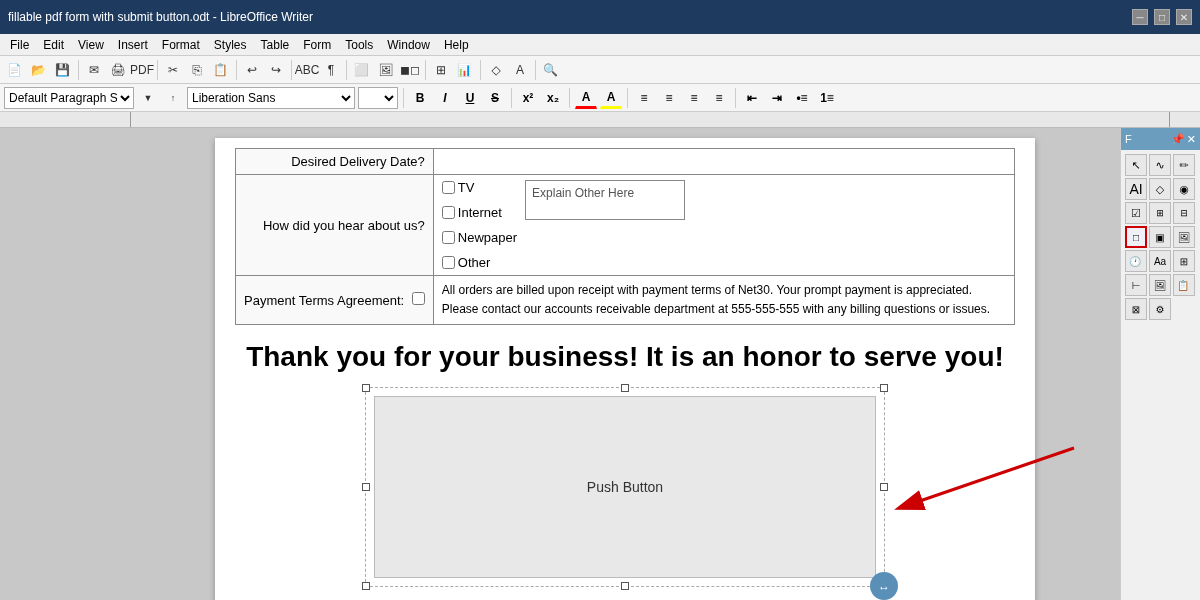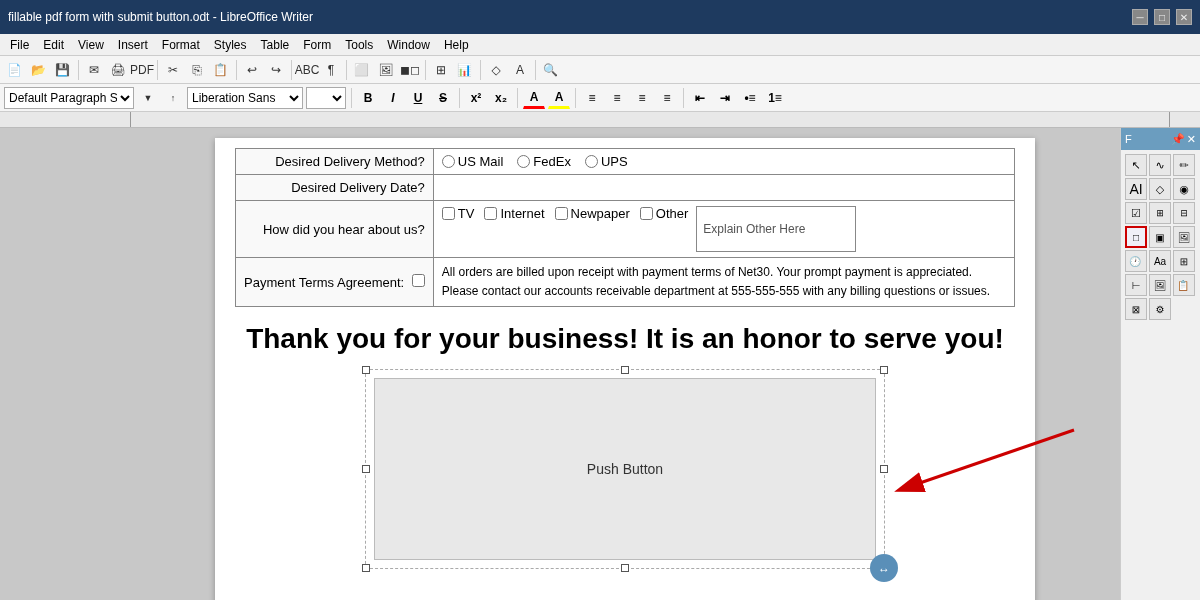--- a/index.html
+++ b/index.html
@@ -87,21 +87,21 @@
       flex-shrink: 0;
       height: 28px;
     }
     .fmt-select {
       height: 22px;
       font-size: 12px;
       border: 1px solid #aaa;
       background: white;
     }
     .fmt-select-style { width: 130px; }
-    .fmt-select-font { width: 116px; }
+    .fmt-select-font { width: 168px; }
     .fmt-select-size { width: 40px; }
     .fmt-btn {
       width: 22px; height: 22px;
       border: 1px solid transparent;
       background: #f5f5f5;
       font-size: 12px;
       font-weight: bold;
       cursor: pointer;
       display: flex; align-items: center; justify-content: center;
     }
@@ -185,29 +185,30 @@
       display: flex;
       gap: 14px;
       align-items: center;
     }
     .radio-item {
       display: flex; align-items: center; gap: 3px;
     }
     .checkbox-group {
       display: flex;
       gap: 10px;
-      align-items: flex-end;
+      align-items: flex-start;
+      flex-direction: column;
     }
     .checkbox-item {
       display: flex; align-items: center; gap: 3px;
     }
 
     .explain-box {
       border: 1px solid #888;
-      padding: 15px 6px;
+      padding: 5px 6px;
       min-width: 160px;
       min-height: 40px;
       font-size: 12px;
       color: #555;
       background: white;
       display: inline-block;
       vertical-align: middle;
     }
 
     .payment-text {
@@ -436,39 +437,20 @@
 <div class="main-area">
 
   <div class="left-margin"></div>
 
   <div class="doc-area">
     <div class="doc-page">
 
       <table class="form-table">
 
         <tbody>
-            <tr>
-          <td class="label-cell">Desired Delivery Method?</td>
-          <td class="value-cell">
-            <div class="radio-group">
-              <label class="radio-item">
-                <input type="radio" name="delivery" style="">
-                <span>US Mail</span>
-              </label>
-              <label class="radio-item">
-                <input type="radio" name="delivery" style="">
-                <span>FedEx</span>
-              </label>
-              <label class="radio-item">
-                <input type="radio" name="delivery" style="">
-                <span>UPS</span>
-              </label>
-            </div>
-          </td>
-        </tr>
 
         <tr>
           <td class="label-cell">Desired Delivery Date?</td>
           <td class="value-cell">
             <input type="text" style="border: none; outline: none; width: 100%; font-size: 13px;">
           </td>
         </tr>
 
         <tr>
           <td class="label-cell">How did you hear about us?</td>

